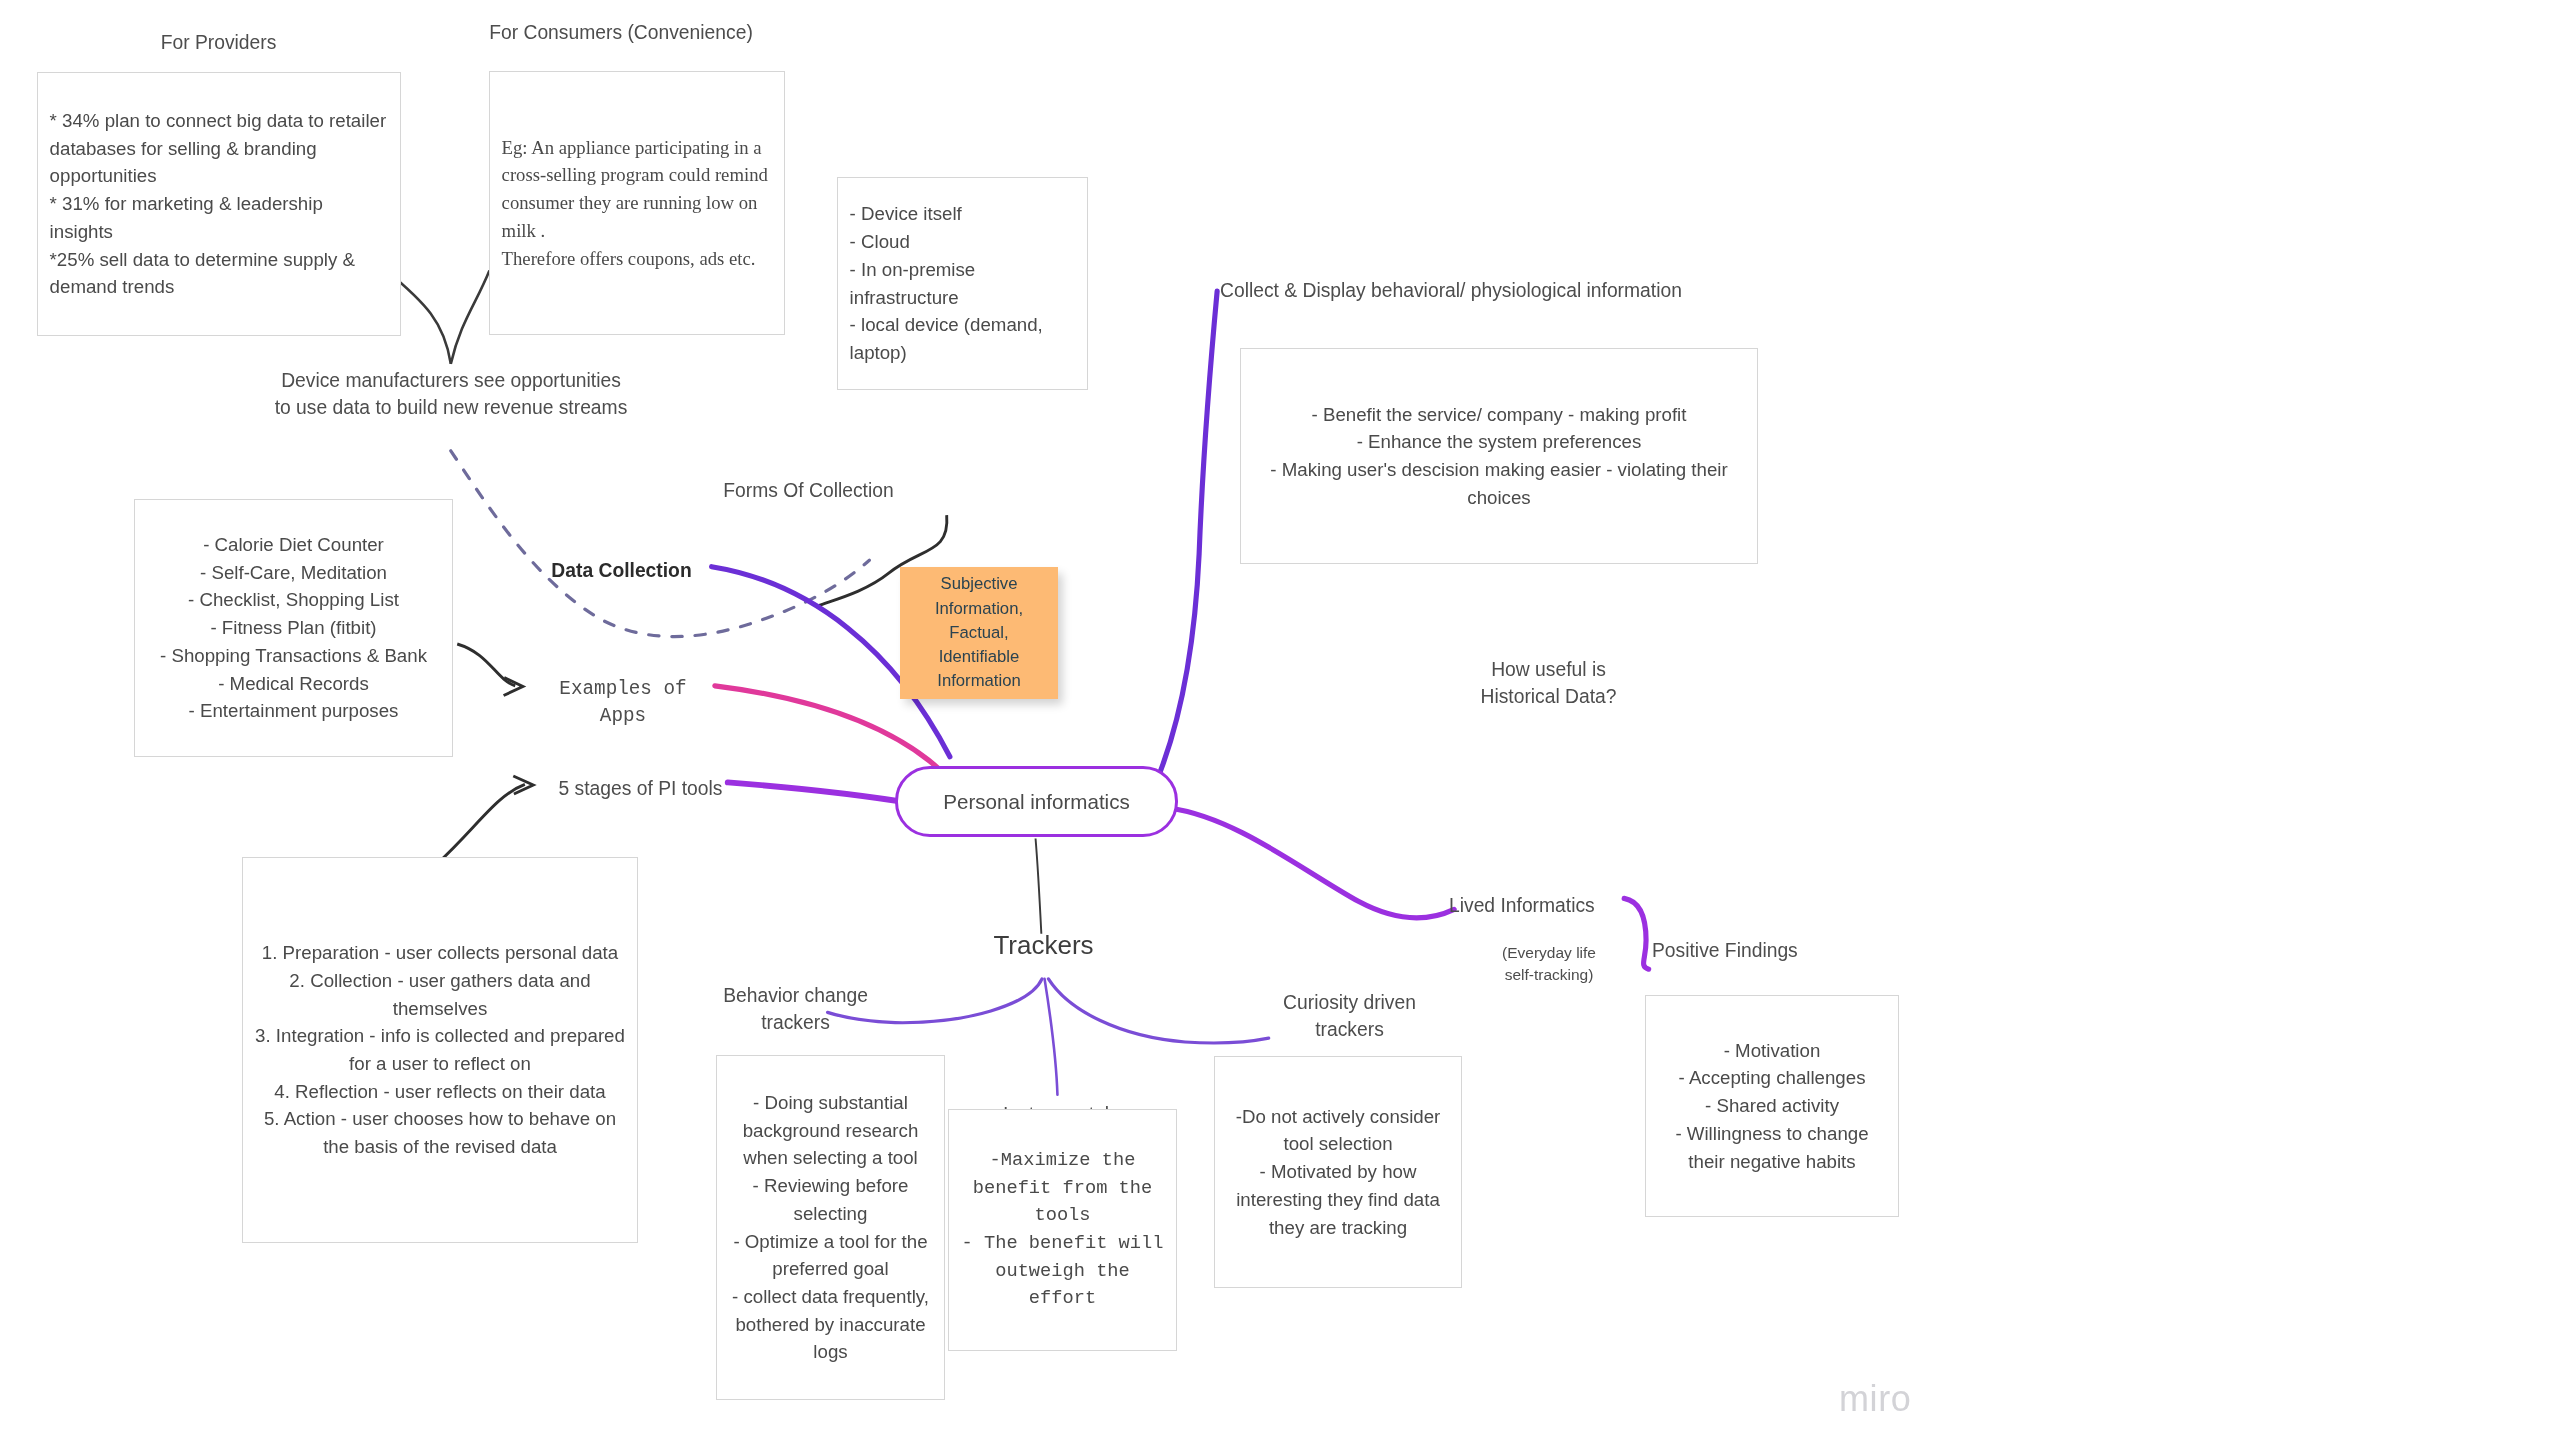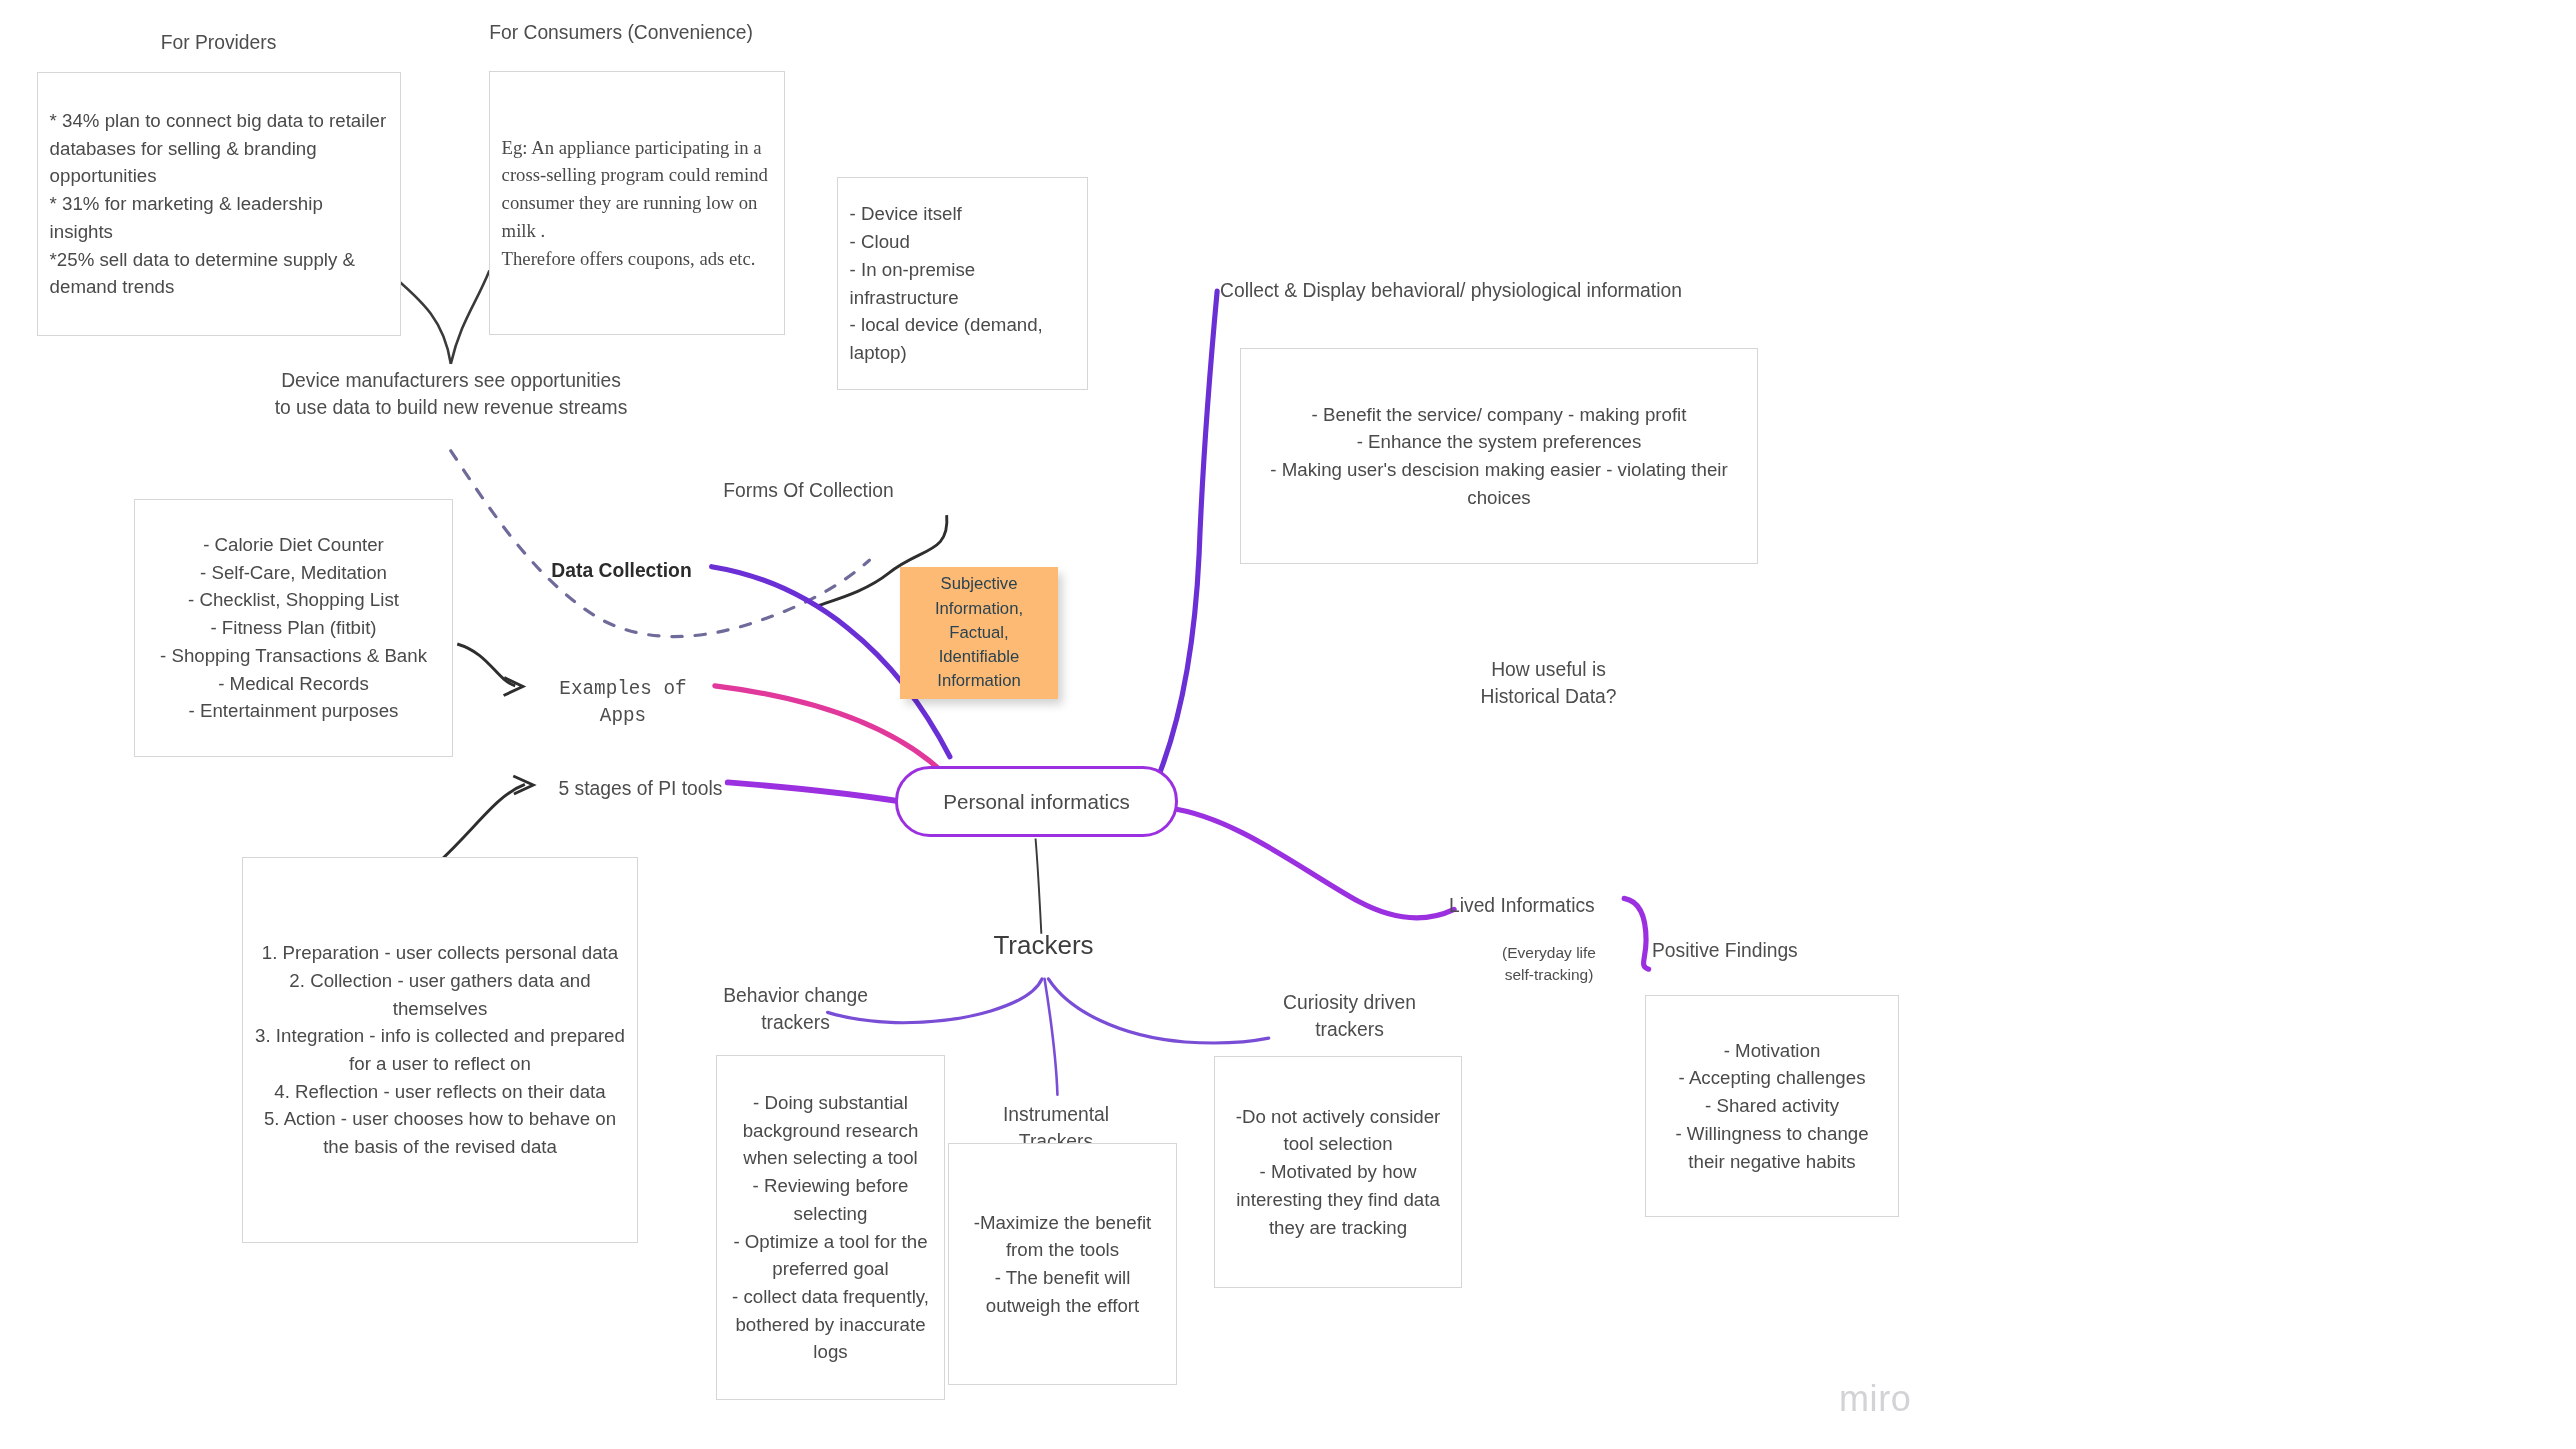--- a/index.html
+++ b/index.html
@@ -200,21 +200,21 @@
 trackers</div>
 
   <div class="node-box" style="left:683px; top:1055px; width:229px; height:345px;margin-left:33px;">- Doing substantial background research when selecting a tool
 - Reviewing before selecting
 - Optimize a tool for the preferred goal
 - collect data frequently, bothered by inaccurate logs</div>
 
   <div class="label" style="left:969px; top:1101px; width:174px;">Instrumental
 Trackers</div>
 
-  <div class="node-box" style="left:948px; top:1143px; width:229px; height:242px;">-Maximize the benefit from the tools
+  <div class="node-box" style="left:948px; top:1109px; width:229px; height:242px;font-family:Liberation Mono, monospace;">-Maximize the benefit from the tools
 - The benefit will outweigh the effort</div>
 
   <div class="label" style="left:1256px; top:989px; width:187px;">Curiosity driven
 trackers</div>
 
   <div class="node-box" style="left:1214px; top:1056px; width:248px; height:232px;">-Do not actively consider tool selection
 - Motivated by how interesting they find data they are tracking</div>
 
   <div id="miro-logo">miro</div>
 

